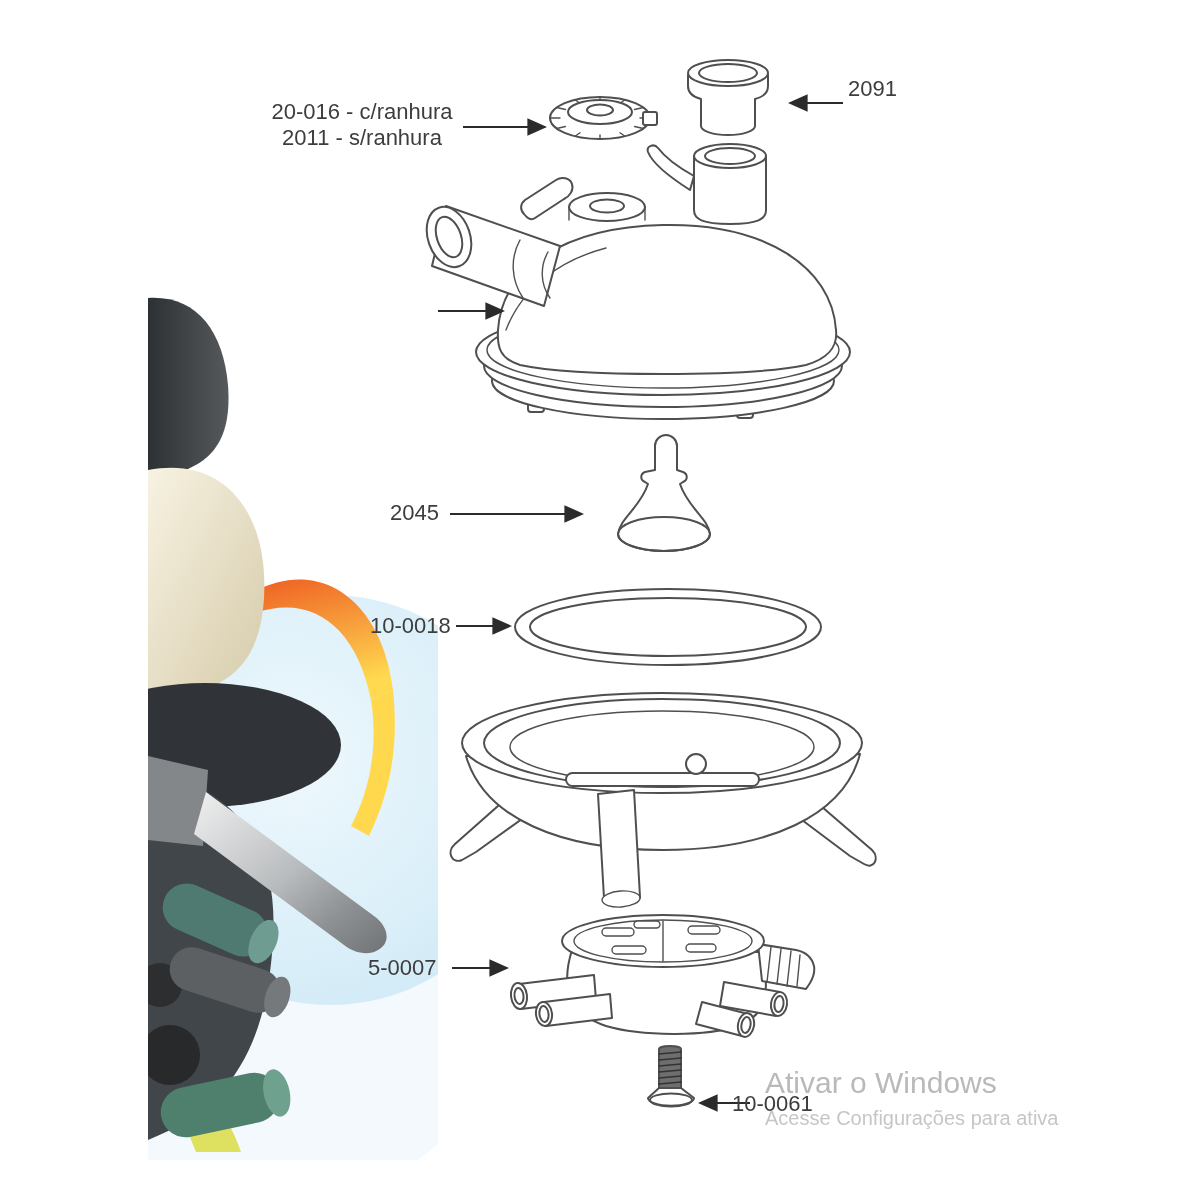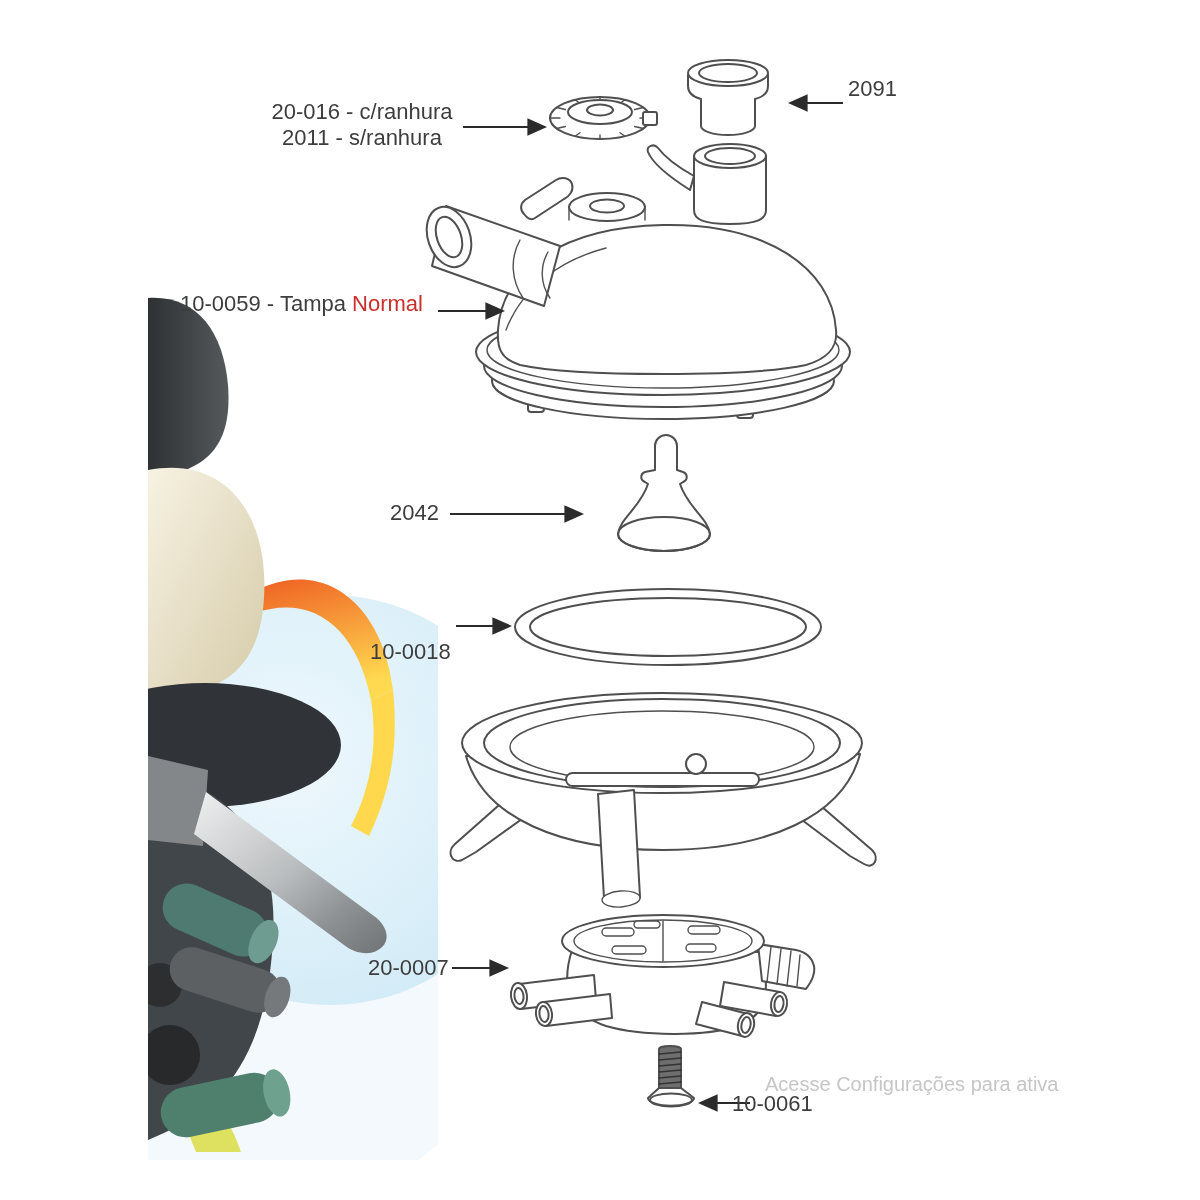--- a/index.html
+++ b/index.html
@@ -204,31 +204,28 @@
 </svg>
 
 <div class="label center" style="left:262px;top:99px;width:200px;">
   <div>20-016 - c/ranhura</div>
   <div>2011 - s/ranhura</div>
 </div>
 
 <div class="label" style="left:848px;top:76px;">2091</div>
 
 <div class="label" style="left:180px;top:291px;">
-  <div>
-    <span>10-0059 - Tampa</span>
-    <span class="red">Normal</span>
-  </div>
-</div>
-
-<div class="label" style="left:390px;top:500px;">2042</div>
-
-<div class="label" style="left:370px;top:613px;margin-top:26px;">10-0018</div>
-
-<div class="label" style="left:368px;top:955px;">20-0007</div>
+</div>
+
+<div class="label" style="left:390px;top:500px;">2045</div>
+
+<div class="label" style="left:370px;top:613px;">10-0018</div>
+
+<div class="label" style="left:368px;top:955px;">5-0007</div>
 
 <div class="label" style="left:732px;top:1091px;">10-0061</div>
 
 <div class="watermark" style="left:765px;top:1066px;">
+  <div class="wm1">Ativar o Windows</div>
   <div class="wm2">Acesse Configurações para ativa</div>
 </div>
 
 </div>
 
 </body></html>

